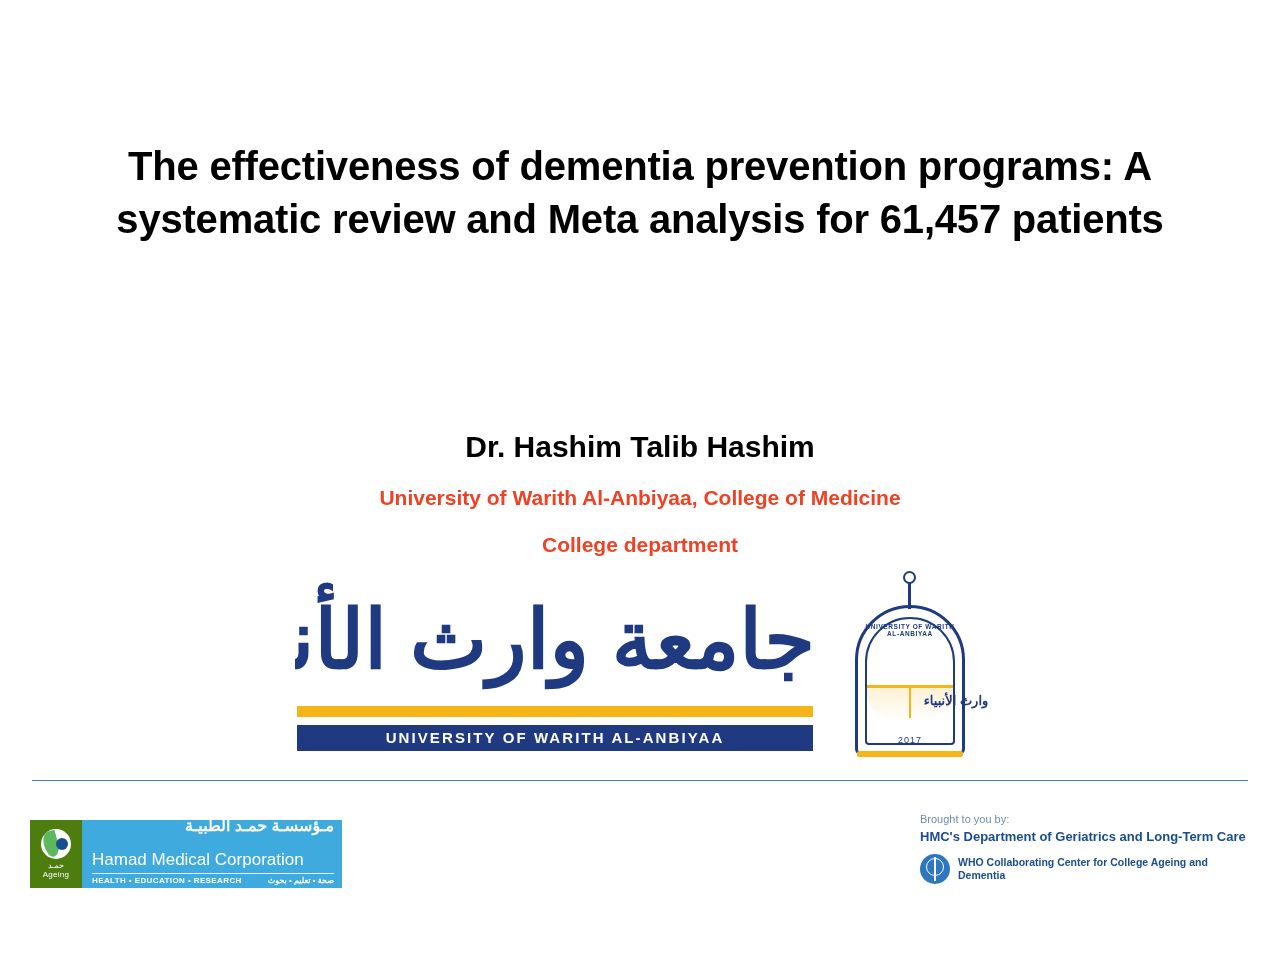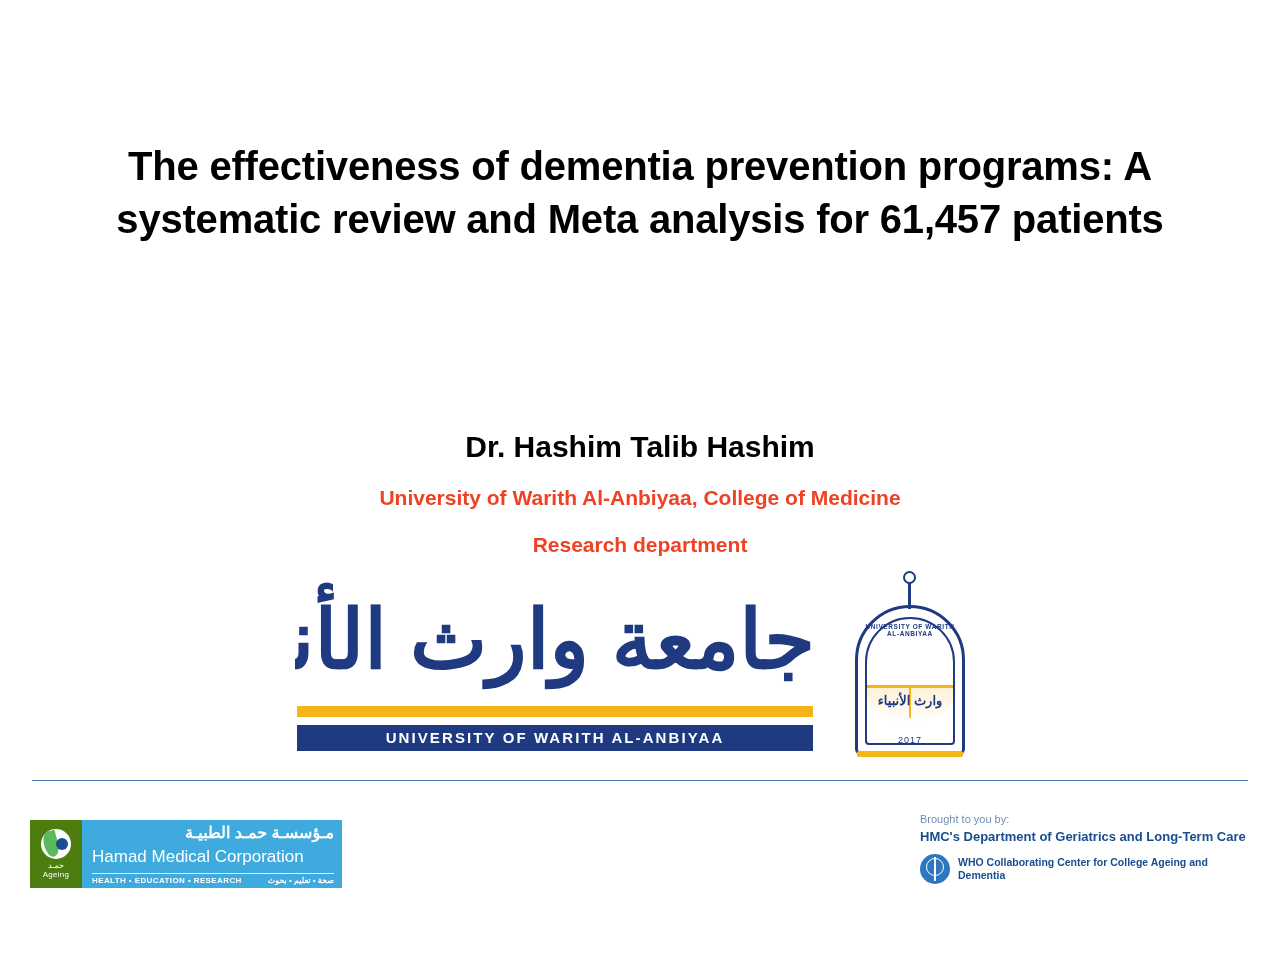--- a/index.html
+++ b/index.html
@@ -203,20 +203,21 @@
   .crest-arabic {
     position: absolute;
     left: 14px;
     top: 118px;
     width: 102px;
     text-align: center;
     color: #1f3a80;
     font-size: 13px;
     font-weight: bold;
     direction: rtl;
+    padding-left: 46px;
   }
   .crest-base {
     position: absolute;
     left: 12px;
     top: 176px;
     width: 106px;
     height: 6px;
     background: #f5b418;
     border-radius: 2px;
   }
@@ -301,36 +302,36 @@
   .hmc-mark-latin {
     color: #ffffff;
     font-size: 8px;
     letter-spacing: 0.3px;
   }
   .hmc-text {
     flex: 1 1 auto;
     padding: 4px 8px 3px 10px;
     display: flex;
     flex-direction: column;
-    justify-content: space-between;
+    justify-content: flex-end;
   }
   .hmc-arabic {
     color: #ffffff;
     font-size: 16px;
     font-weight: bold;
     text-align: right;
     direction: rtl;
     line-height: 1.1;
     letter-spacing: 1px;
   }
   .hmc-english {
     color: #ffffff;
     font-size: 17px;
     line-height: 1.15;
-    margin-top: 1px;
+    margin-top: 16px;
   }
   .hmc-tagline {
     display: flex;
     justify-content: space-between;
     margin-top: 3px;
     border-top: 1px solid rgba(255,255,255,0.85);
     padding-top: 2px;
   }
   .hmc-tagline span {
     color: #ffffff;
@@ -406,21 +407,21 @@
 
 <div class="slide">
 
   <div class="title-block">
     <h1 class="slide-title">The effectiveness of dementia prevention programs: A systematic review and Meta analysis for 61,457 patients</h1>
   </div>
 
   <div class="author-block">
     <div class="author-name">Dr. Hashim Talib Hashim</div>
     <div class="author-affil">University of Warith Al-Anbiyaa, College of Medicine</div>
-    <div class="author-affil">Research department</div>
+    <div class="author-affil">College department</div>
   </div>
 
   <div class="uni-logos">
 
     <div class="uni-wordmark">
       <div class="calligraphy">جامعة وارث الأنبياء</div>
       <div class="gold-bar"></div>
       <div class="navy-bar">
         <span>UNIVERSITY OF WARITH AL-ANBIYAA</span>
       </div>

